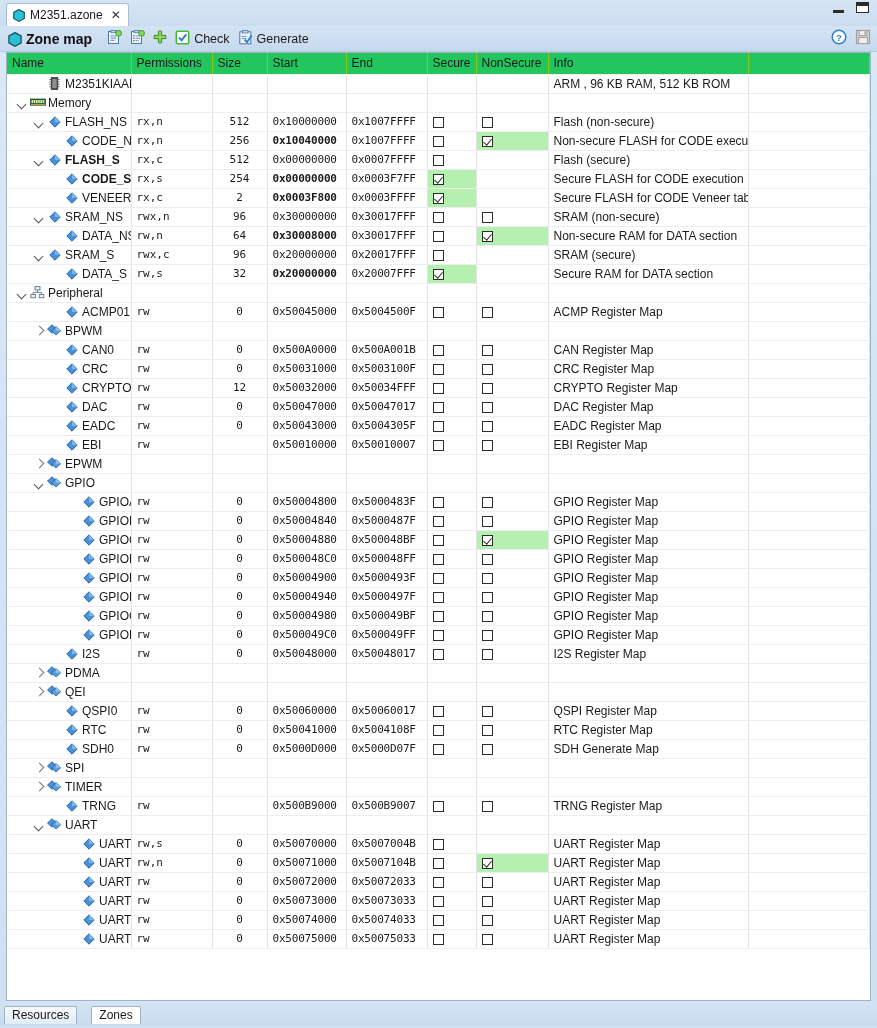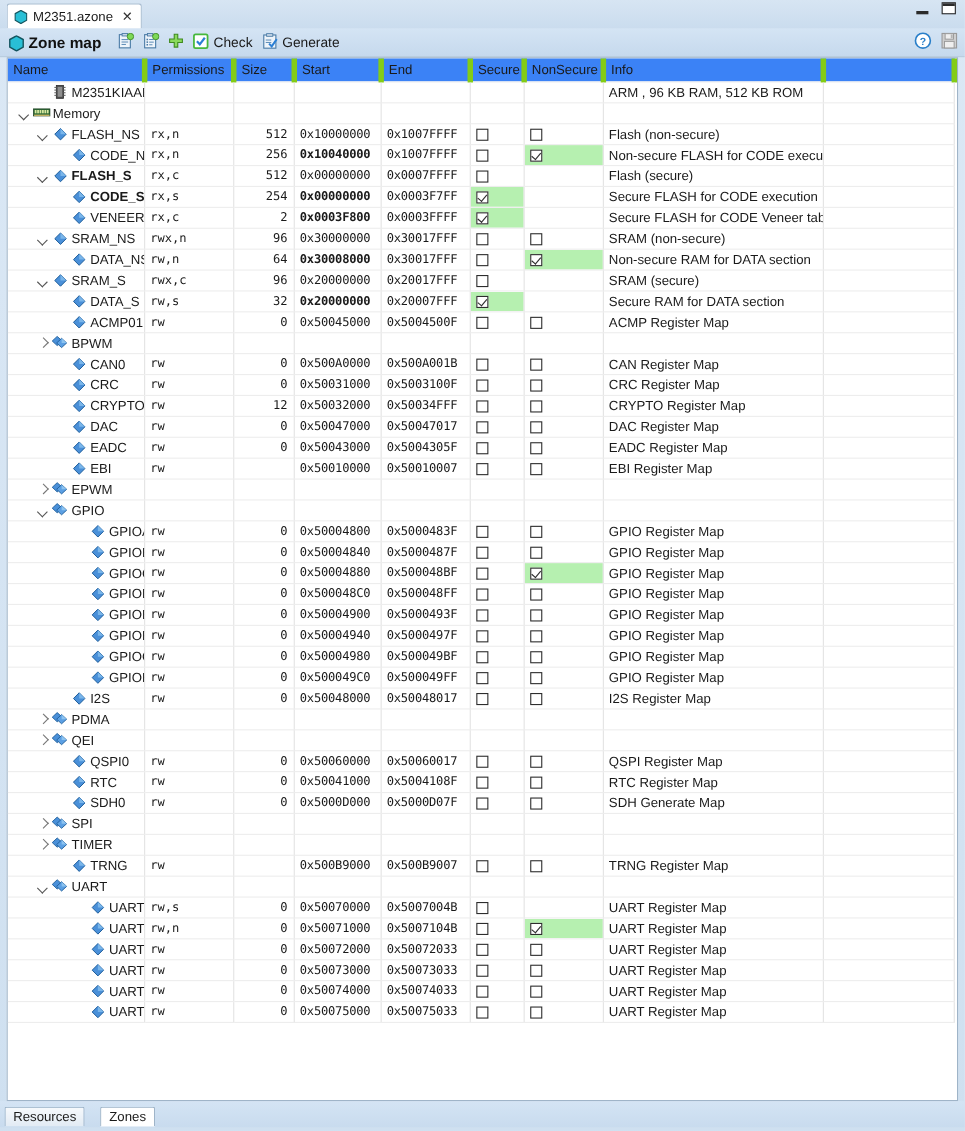--- a/index.html
+++ b/index.html
@@ -67,40 +67,40 @@
   
   .tablewrap{
     flex:1;margin:0 6px 0 6px;background:#fff;
     border:1px solid #9fb4c8;
     overflow:hidden;position:relative;
     box-sizing:border-box;
   }
   table.grid{border-collapse:collapse;width:100%;table-layout:fixed;font-size:12px;}
   table.grid th{
     font-weight:normal;text-align:left;
-    background:#3b82f6;
-    border-right:5px solid #84cc16;
+    background:#22c55e;
+    border-right:1px solid #84cc16;
     border-bottom:1px solid #eee;
     padding:3px 5px;
     vertical-align:top;
     height:21px;
     box-sizing:border-box;
   }
   table.grid td{
     border-right:1px solid #e3e3e3;
     border-bottom:1px solid #ededed;
     padding:0 5px;
     height:18px;
     line-height:18px;
     overflow:hidden;white-space:nowrap;
     box-sizing:border-box;
     vertical-align:middle;
   }
   td.c-name{padding-left:2px;}
-  td.num{text-align:right;font-family:"DejaVu Sans Mono", monospace;font-size:11px;}
+  td.num{text-align:center;font-family:"DejaVu Sans Mono", monospace;font-size:11px;}
   td.mono{font-family:"DejaVu Sans Mono", monospace;font-size:11px;letter-spacing:-0.2px}
   td.perm{font-family:"DejaVu Sans Mono", monospace;font-size:11px;}
   td.chk{text-align:left;padding-left:5px;}
   td.green{background:#b6f0b0;}
   .bold{font-weight:bold}
 
   
   .nc{display:flex;align-items:center;height:18px;}
   .arrow{
     width:13px;height:18px;flex:none;position:relative;
@@ -526,20 +526,44 @@
             <td class="num">32</td>
             <td class="mono bold">0x20000000</td>
             <td class="mono">0x20007FFF</td>
             <td class="chk green"><span class="cbx on"></span></td>
             <td class="chk"></td>
             <td>Secure RAM for DATA section</td>
             <td></td>
           </tr>
           <tr>
             <td class="c-name">
+              <div class="nc" style="padding-left:4px">
+                <span class="arrow down"></span>
+                <span class="ico">
+                  <svg width="15" height="13" viewBox="0 0 15 13">
+                    <rect x="5" y="0.6" width="5" height="3.4" fill="#e9eef3" stroke="#5a7a96" stroke-width="0.9"></rect>
+                    <rect x="0.8" y="8.4" width="4.6" height="3.4" fill="#e9eef3" stroke="#5a7a96" stroke-width="0.9"></rect>
+                    <rect x="9.2" y="8.4" width="4.6" height="3.4" fill="#e9eef3" stroke="#5a7a96" stroke-width="0.9"></rect>
+                    <path d="M7.5 4 L7.5 6.4 M3.1 6.4 L11.5 6.4 M3.1 6.4 L3.1 8.4 M11.5 6.4 L11.5 8.4" stroke="#5a7a96" stroke-width="0.9" fill="none"></path>
+                  </svg>
+                </span>
+                <span class="nlbl">Peripheral</span>
+              </div>
+            </td>
+            <td class="perm"></td>
+            <td class="num"></td>
+            <td class="mono"></td>
+            <td class="mono"></td>
+            <td class="chk"></td>
+            <td class="chk"></td>
+            <td></td>
+            <td></td>
+          </tr>
+          <tr>
+            <td class="c-name">
               <div class="nc" style="padding-left:38px">
                 <span class="arrow"></span>
                 <span class="ico">
                   <svg width="12" height="12" viewBox="0 0 12 12">
                     <polygon points="6,0.8 11.2,6 6,11.2 0.8,6" fill="#4a90d9" stroke="#1d5c99" stroke-width="0.9"></polygon>
                     <polygon points="6,0.8 11.2,6 6,6" fill="#7ab6ea"></polygon>
                   </svg>
                 </span>
                 <span class="nlbl">ACMP01</span>
               </div>

